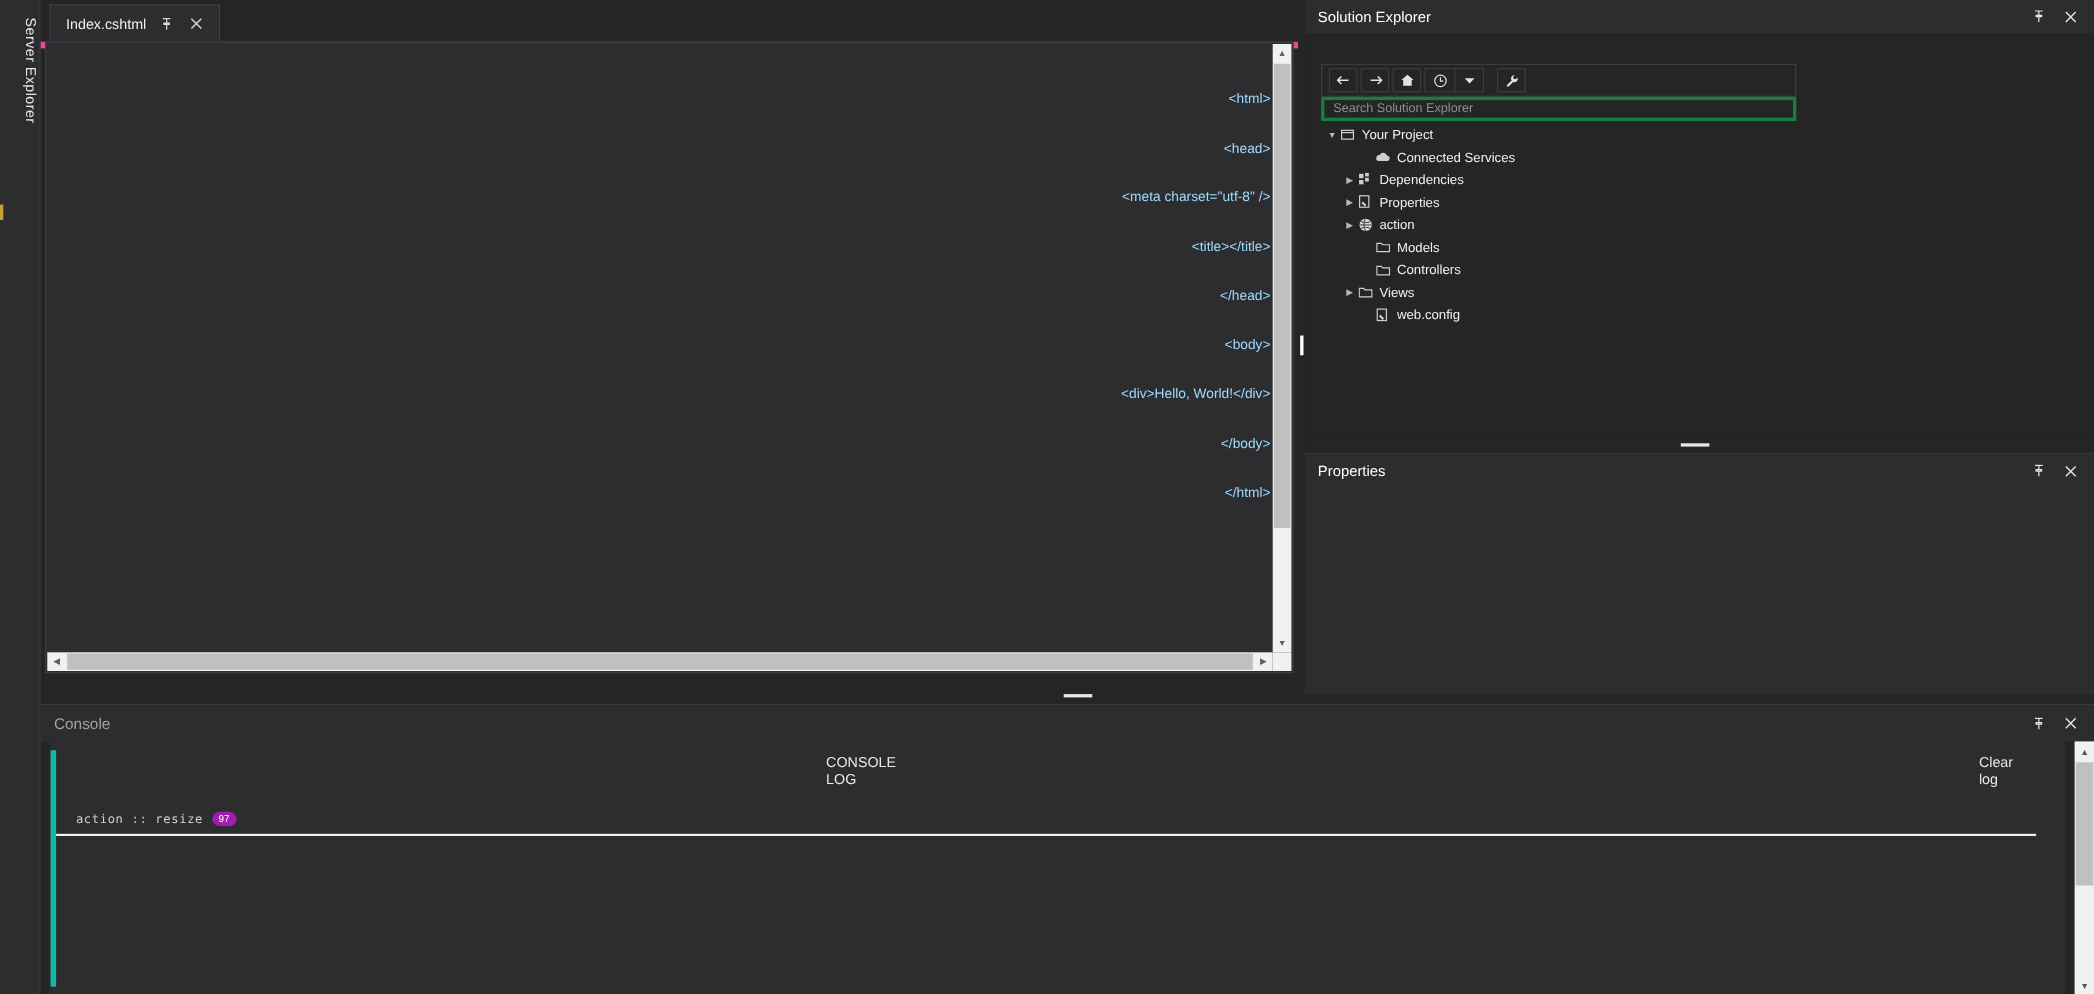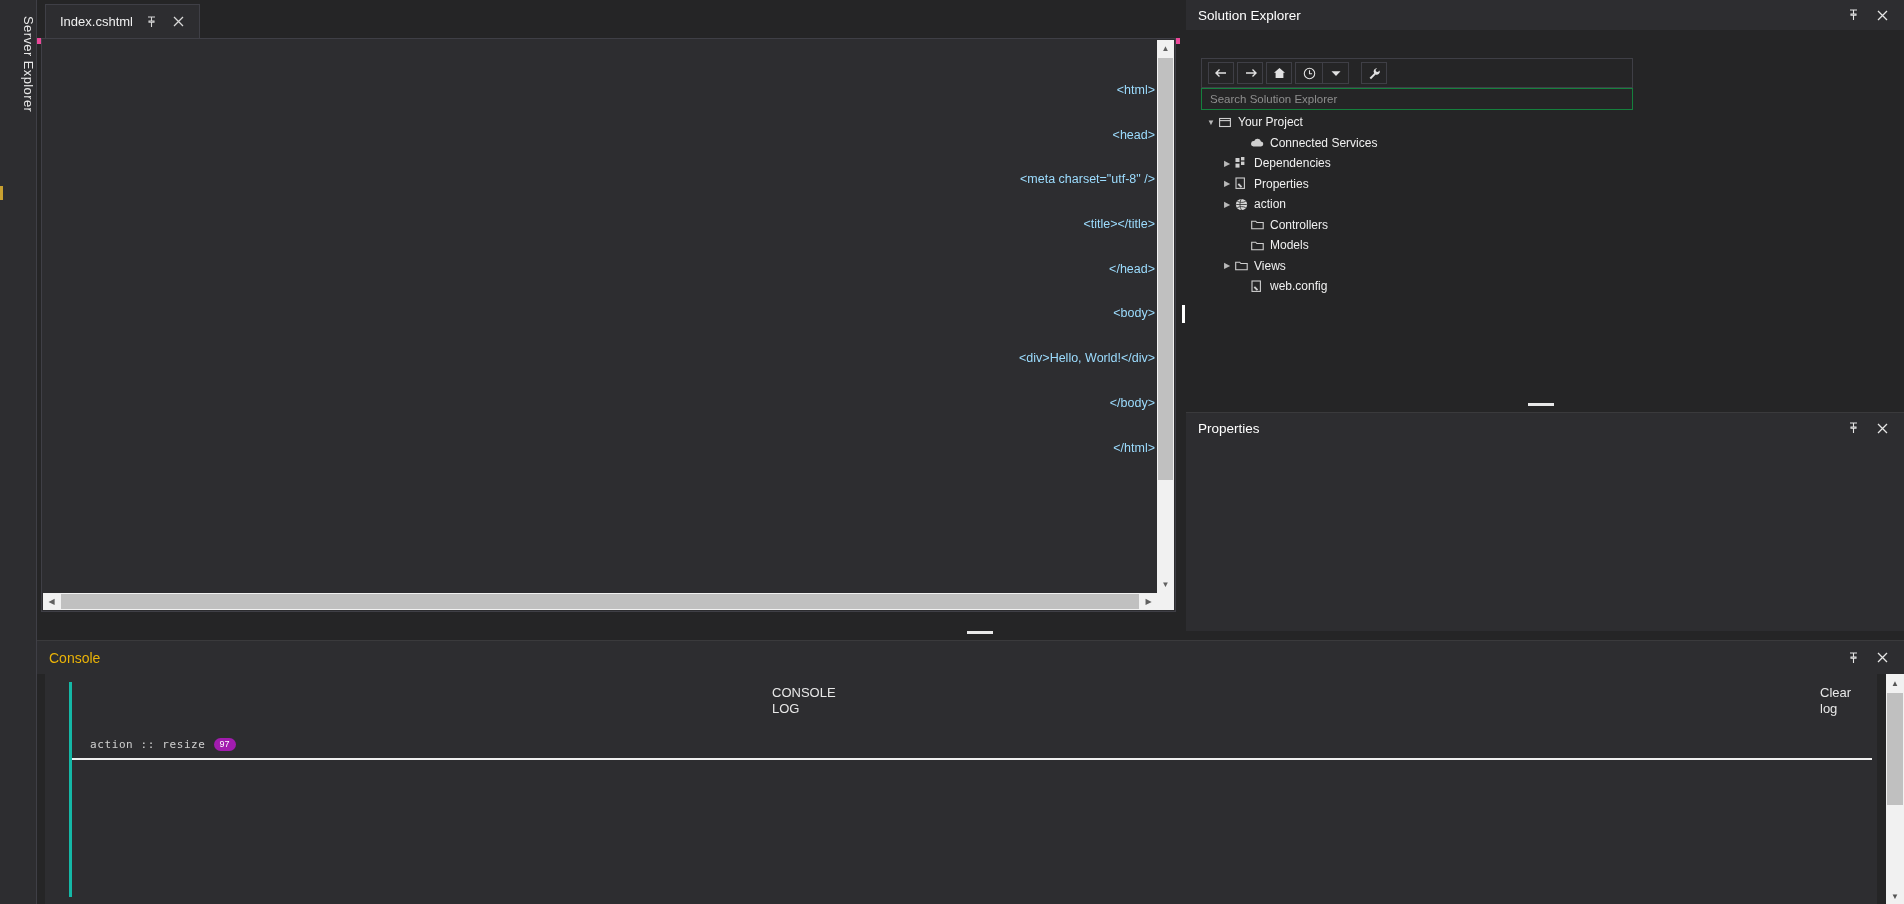--- a/index.html
+++ b/index.html
@@ -281,21 +281,21 @@
     font-size: 11px;
     box-sizing: border-box;
   }
   .tb-group .tb-sub + .tb-sub { border-left: 1px solid #3f3f46; }
   .tb-gap { width: 6px; }
 
   .se-search {
     position: absolute;
     left: 15px; top: 58px;
     width: 432px; height: 22px;
-    border: 1px solid #15803d;
+    border: 3px solid #15803d;
     background: #252526;
     box-sizing: border-box;
     color: #8e8e8e;
     font-size: 11.5px;
     display: flex;
     align-items: center;
     padding-left: 8px;
   }
 
   .se-tree {
@@ -366,36 +366,36 @@
   }
   .console-header {
     position: absolute;
     left: 0; top: 0;
     width: 1867px; height: 33px;
     background: #2d2d30;
     display: flex;
     align-items: center;
   }
   .console-title {
-    color: #eab308;
+    color: #a3a3a3;
     font-size: 14px;
     margin-left: 12px;
   }
   .console-body {
     position: absolute;
     left: 8px; top: 33px;
     width: 1832px; height: 231px;
     background: #2d2d30;
     overflow: hidden;
   }
   .console-inner {
     position: absolute;
-    left: 24px; top: 8px;
+    left: 1px; top: 8px;
     width: 1800px; height: 215px;
-    border-left: 3px solid #14b8a6;
+    border-left: 5px solid #14b8a6;
   }
   .console-head-row {
     position: absolute;
     left: 0; top: 0;
     width: 1800px;
     height: 48px;
   }
   .console-log-heading {
     position: absolute;
     left: 700px; top: 3px;
@@ -649,31 +649,31 @@
             <span class="tlabel">action</span>
           </div>
 
           <div class="tree-row" style="padding-left:51px;">
             <span class="tw"></span>
             <span class="ticon">
               <svg width="13" height="11" viewBox="0 0 13 11">
                 <path d="M0.7 2.2h4l1.2 1.3h6.3v6.3H0.7z" stroke="#cfcfcf" stroke-width="1.1" fill="none"></path>
               </svg>
             </span>
-            <span class="tlabel">Controllers</span>
+            <span class="tlabel">Models</span>
           </div>
 
           <div class="tree-row" style="padding-left:51px;">
             <span class="tw"></span>
             <span class="ticon">
               <svg width="13" height="11" viewBox="0 0 13 11">
                 <path d="M0.7 2.2h4l1.2 1.3h6.3v6.3H0.7z" stroke="#cfcfcf" stroke-width="1.1" fill="none"></path>
               </svg>
             </span>
-            <span class="tlabel">Models</span>
+            <span class="tlabel">Controllers</span>
           </div>
 
           <div class="tree-row" style="padding-left:35px;">
             <span class="tw">▶</span>
             <span class="ticon">
               <svg width="13" height="11" viewBox="0 0 13 11">
                 <path d="M0.7 2.2h4l1.2 1.3h6.3v6.3H0.7z" stroke="#cfcfcf" stroke-width="1.1" fill="none"></path>
               </svg>
             </span>
             <span class="tlabel">Views</span>

